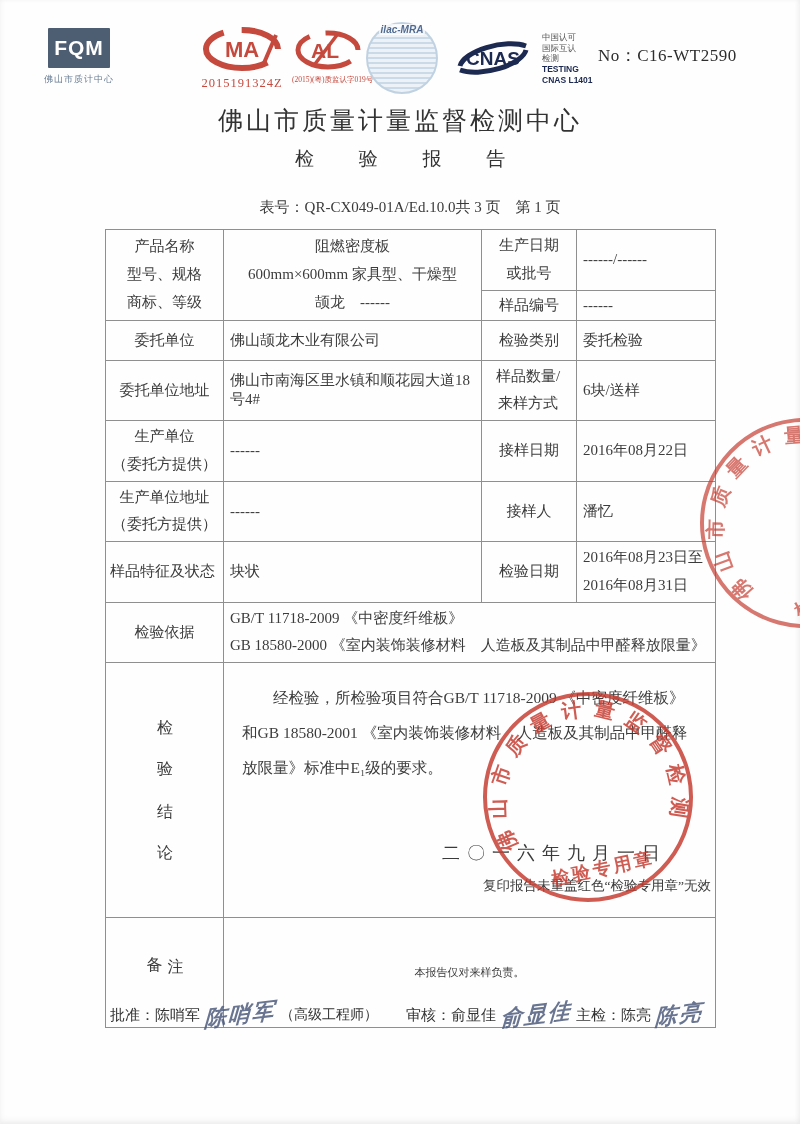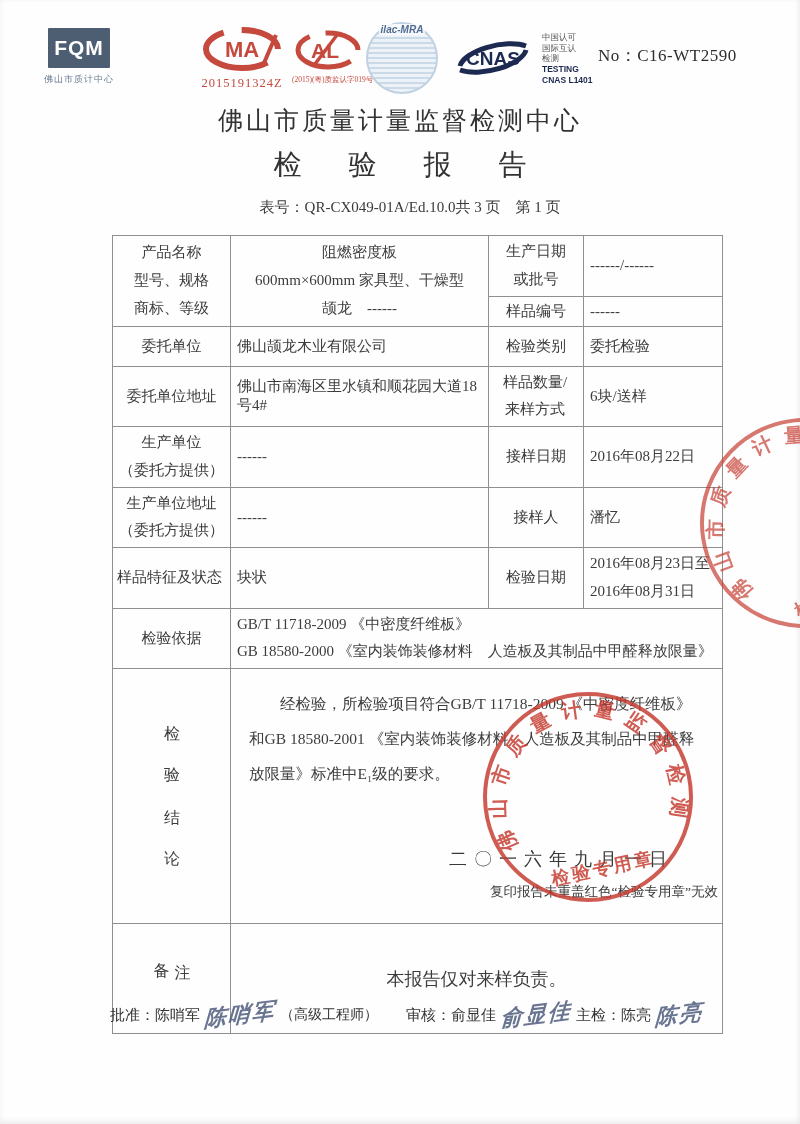--- a/index.html
+++ b/index.html
@@ -34,43 +34,43 @@
 
   .cnas { position:absolute; left:452px; top:32px; display:flex; gap:8px; }
   .cnas-info { font-size:8.5px; color:#555; line-height:1.25; font-family:"Liberation Sans",sans-serif; }
   .cnas-info .b { font-weight:bold; color:#1c2950; }
 
   .report-no { position:absolute; left:598px; top:44px; font-size:17px; color:#2e2e2e; letter-spacing:.5px; }
 
   
   .title  { position:absolute; top:104px; width:100%; text-align:center; font-size:25px;
             letter-spacing:3px; color:#333; font-weight:500; }
-  .subtitle { position:absolute; top:146px; width:100%; text-align:center; font-size:28px;
+  .subtitle { position:absolute; top:146px; width:100%; text-align:center; font-size:19px;
               letter-spacing:20px; text-indent:20px; color:#333; font-weight:500; }
 
   .form-row { position:absolute; top:198px; left:105px; width:610px; display:flex;
               justify-content:center; font-size:15px; color:#3a3a3a; }
 
   
-  table.rpt { position:absolute; left:105px; top:235px; width:610px; border-collapse:collapse;
-              table-layout:fixed; font-size:15px; color:#3c3c3c;margin-left:7px; }
+  table.rpt { position:absolute; left:105px; top:229px; width:610px; border-collapse:collapse;
+              table-layout:fixed; font-size:15px; color:#3c3c3c; }
   table.rpt td { border:1px solid #8f8f8f; vertical-align:middle; padding:2px 6px; }
   td.lab { text-align:center; padding:2px 2px; }
   td.val { text-align:left; padding-left:10px; }
   .lines div { line-height:1.85; }
   .c { text-align:center; }
   .vert { writing-mode:vertical-lr; margin:0 auto; letter-spacing:42px; font-size:16px; }
   .vert2 { writing-mode:vertical-lr; margin:0 auto; letter-spacing:58px; font-size:16px; }
 
   .concl-cell { position:relative; vertical-align:top !important; }
   .concl-text { padding:16px 14px 0 12px; text-indent:2em; line-height:2.25; font-size:15.5px; }
   .concl-date { position:absolute; right:48px; bottom:52px; font-size:18px; letter-spacing:7px; color:#3a3a3a; }
   .concl-note { position:absolute; right:4px; bottom:22px; font-size:13.5px; color:#3a3a3a; }
 
-  .remark-cell { text-align:center; vertical-align:middle; font-size:18px; }
+  .remark-cell { text-align:center; vertical-align:middle; font-size:11px; }
 
   
   .sig-row { position:absolute; left:110px; top:1000px; width:640px; display:flex;
              align-items:center; font-size:15px; color:#333; white-space:nowrap; }
   .script { font-style:italic; font-weight:600; font-size:22px; color:#4e5c7d; opacity:.85;
             transform:rotate(-7deg) skewX(-10deg); display:inline-block; margin:0 4px; letter-spacing:2px; }
   .sig-title { font-size:14px; margin-right:14px; }
   .gap { width:14px; display:inline-block; }
 
   

